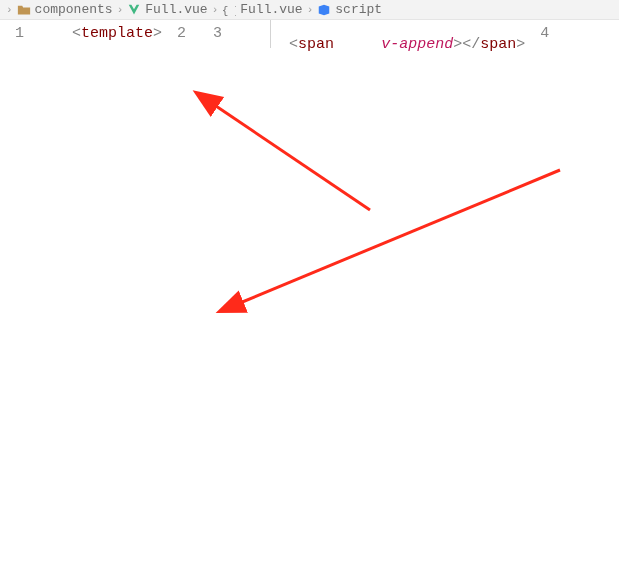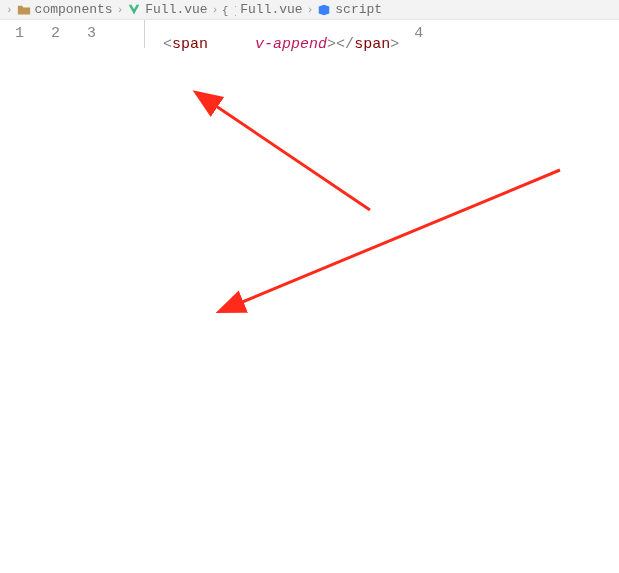--- a/index.html
+++ b/index.html
@@ -97,20 +97,21 @@
     <svg width="14" height="14" viewBox="0 0 16 16">
         <path fill="#3b82f6" d="M2 4l6-2 6 2v8l-6 2-6-2z"></path>
       </svg>
   </span>
   <span>script</span>
 </div>
 
 <div class="editor" id="editor">
     <div class="row line">
       <div class="gut">1</div>
+      <div class="src">    <span class="t-punc">&lt;</span><span class="t-tag">template</span><span class="t-punc">&gt;</span></div>
     </div>
     <div class="row line">
       <div class="gut">2</div>
     </div>
     <div class="row line">
       <div class="gut">3</div>
       <div class="src">    <span class="indent-guide"></span>&nbsp;&nbsp;<span class="t-punc">&lt;</span><span class="t-tag">span</span> <span class="t-attr">v-append</span><span class="t-punc">&gt;&lt;</span><span class="t-punc">/</span><span class="t-tag">span</span><span class="t-punc">&gt;</span></div>
     </div>
     <div class="row line">
       <div class="gut">4</div>

